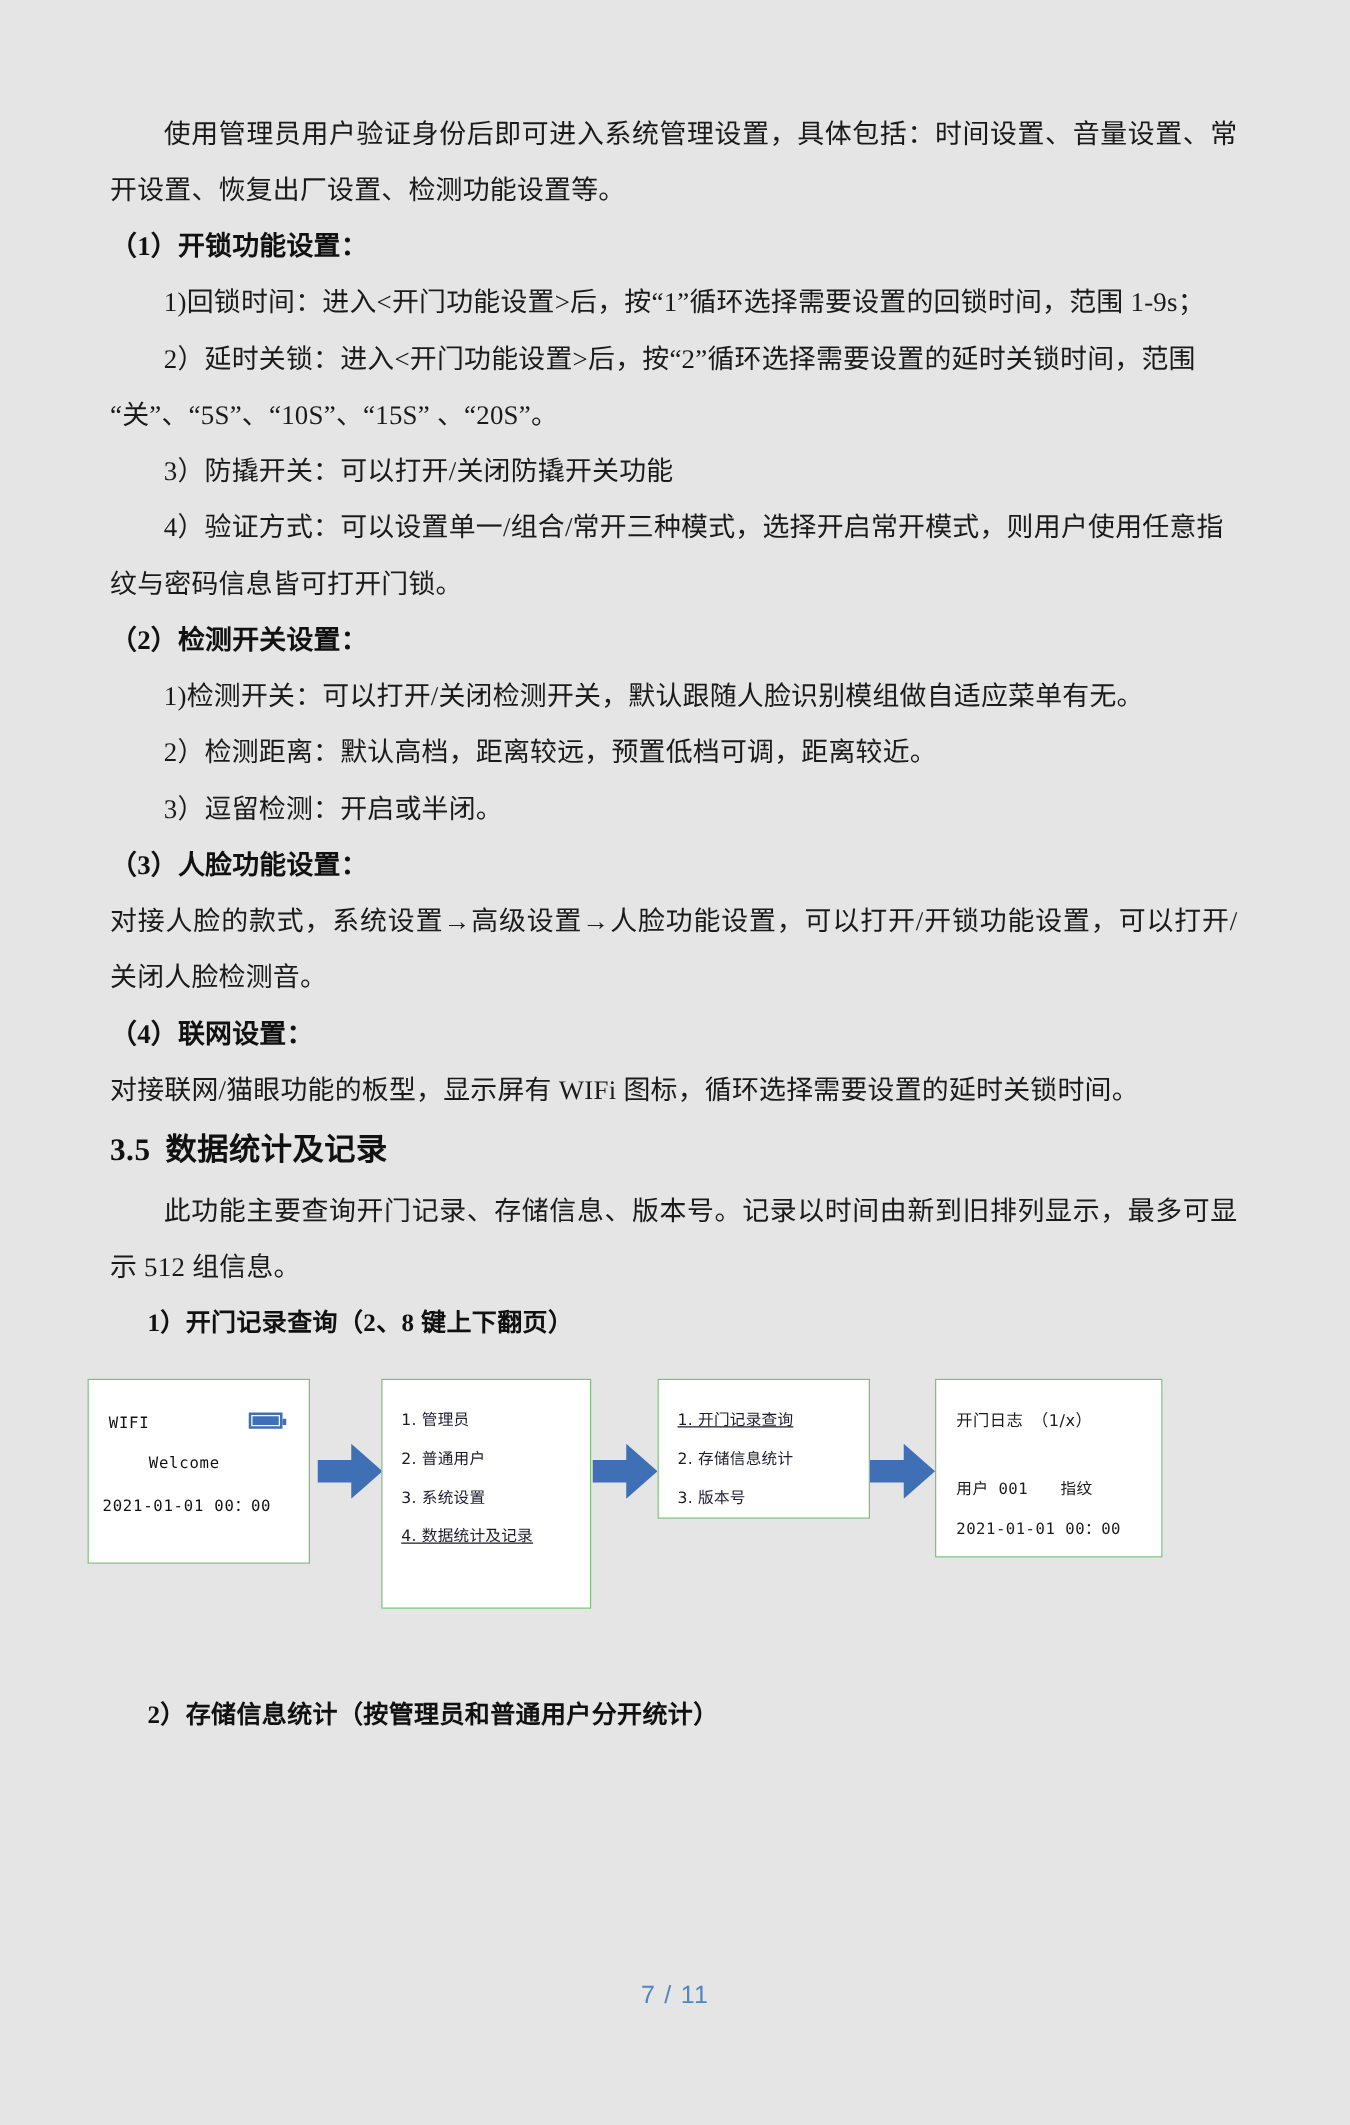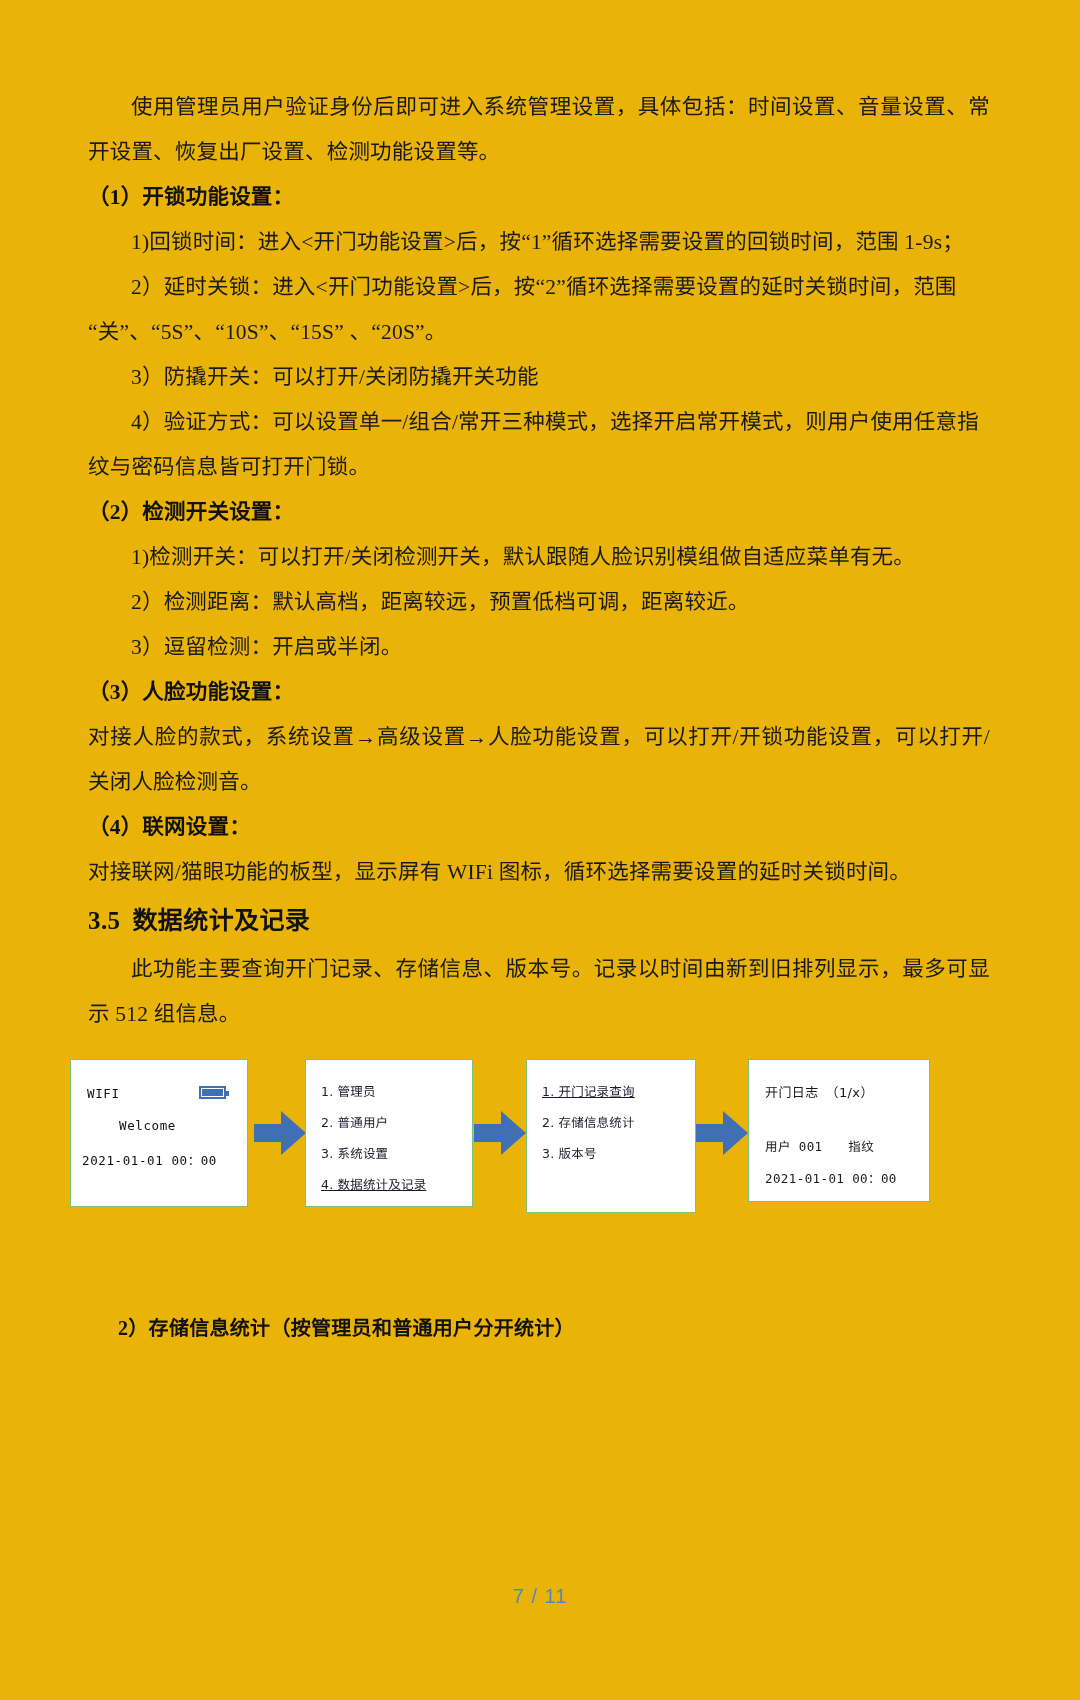--- a/index.html
+++ b/index.html
@@ -15,21 +15,21 @@
     font-family: "Liberation Serif", "DejaVu Serif", serif;
     color: #000000;
     overflow: hidden;
   }
 
   .page {
     position: absolute;
     left: 0; top: 0;
     width: 1080px;
     height: 1700px;
-    background: #eab308;
+    background: #e5e5e5;
     box-sizing: border-box;
     padding: 85px 90px 40px 88px;
   }
 
   
   .body-para {
     font-size: 21.5px;
     line-height: 45px;
     text-align: justify;
     letter-spacing: 0.2px;
@@ -84,22 +84,22 @@
     width: 920px;
     left: -18px;
   }
   .screen-box {
     position: absolute;
     border: 1.6px solid #7ec07e;
     background: #ffffff;
     box-sizing: border-box;
   }
   .sb1 { left: 0px;   top: 6px;  width: 178px; height: 148px; }
-  .sb2 { left: 235px; top: 6px;  width: 168px; height: 148px; }
-  .sb3 { left: 456px; top: 6px;  width: 170px; height: 154px; }
+  .sb2 { left: 235px; top: 6px;  width: 168px; height: 184px; }
+  .sb3 { left: 456px; top: 6px;  width: 170px; height: 112px; }
   .sb4 { left: 678px; top: 6px;  width: 182px; height: 143px; }
 
   .scr-text {
     font-family: "DejaVu Sans Mono", "Liberation Mono", monospace;
     font-size: 12.5px;
     color: #111;
     letter-spacing: 0.6px;
     white-space: nowrap;
   }
   .scr-row {
@@ -230,20 +230,21 @@
   <p class="body-para">对接人脸的款式，系统设置→高级设置→人脸功能设置，可以打开/开锁功能设置，可以打开/关闭人脸检测音。</p>
 
   <p class="heading-bold">（4）联网设置：</p>
   <p class="body-para">对接联网/猫眼功能的板型，显示屏有 WIFi 图标，循环选择需要设置的延时关锁时间。</p>
 
   <p class="section-heading">
     <span class="num">3.5</span><span>数据统计及记录</span>
   </p>
   <p class="body-para indent2">此功能主要查询开门记录、存储信息、版本号。记录以时间由新到旧排列显示，最多可显示 512 组信息。</p>
 
+  <p class="list-heading">1）开门记录查询（2、8 键上下翻页）</p>
 
   <div class="diagram">
 
     <div class="screen-box sb1">
       <div class="scr-row r-wifi">
         <span class="scr-text">WIFI</span>
       </div>
       <div class="scr-row r-batt">
         <span class="battery">
             <span class="fill"></span>

